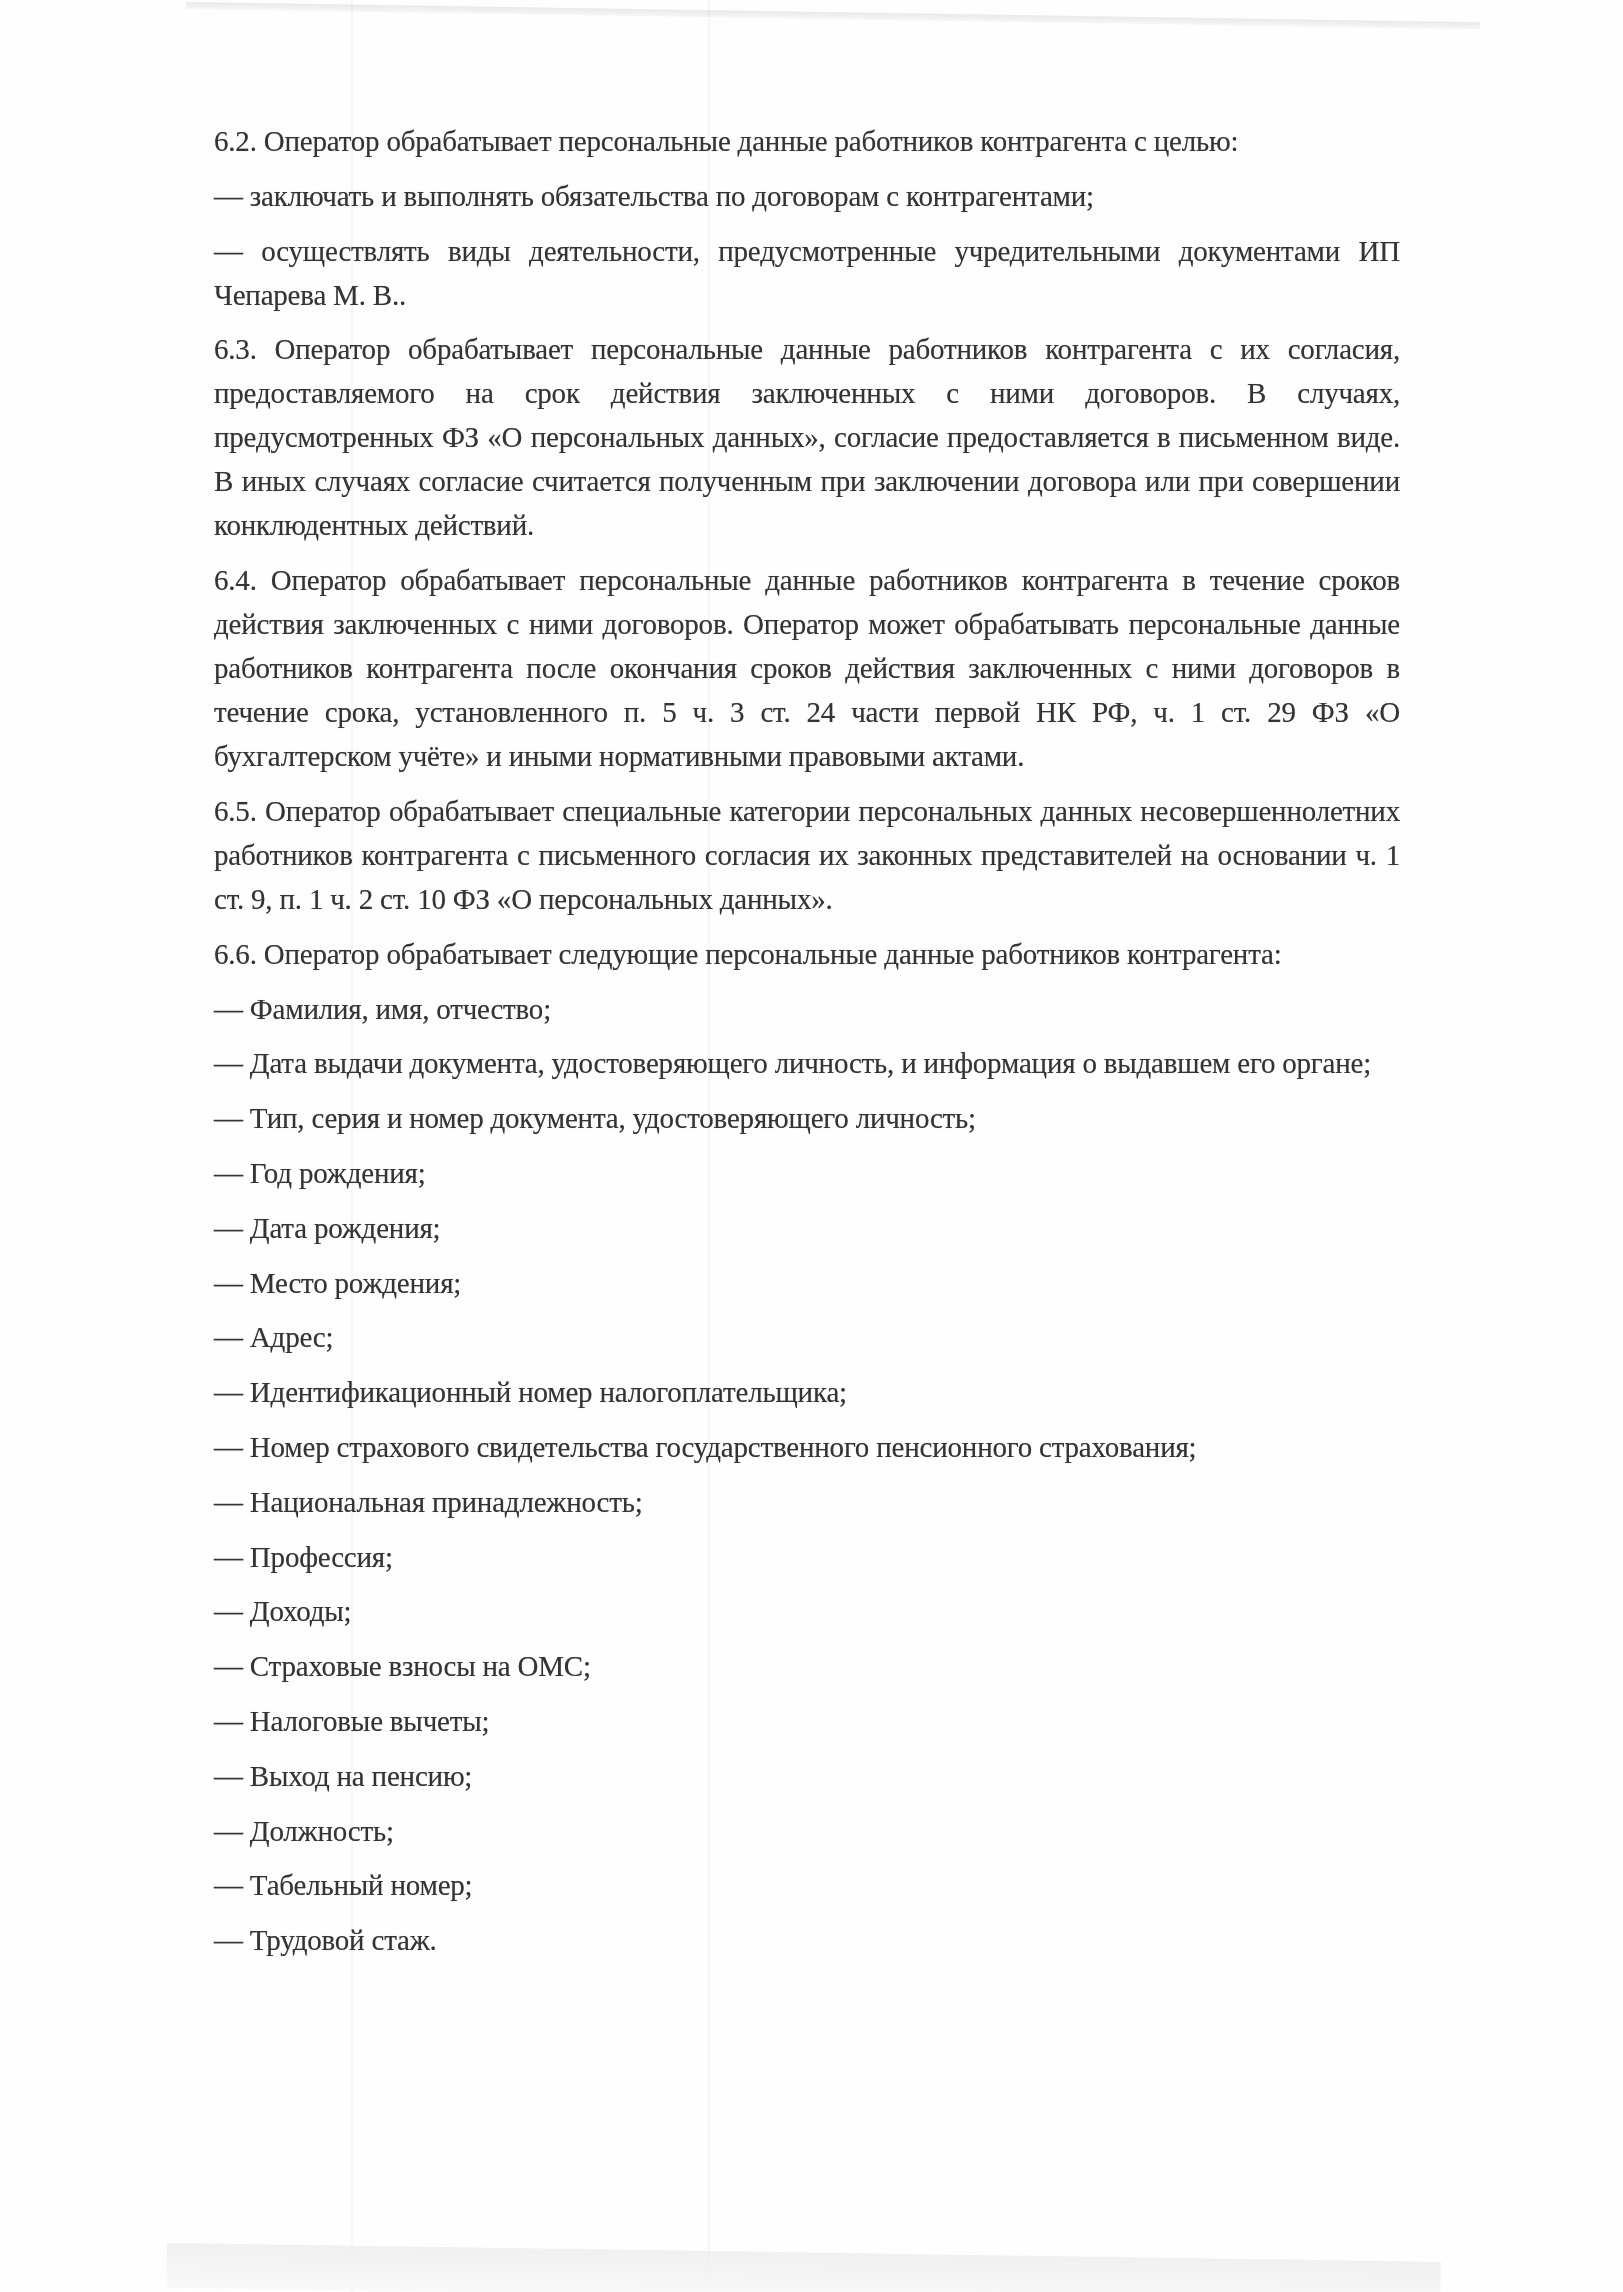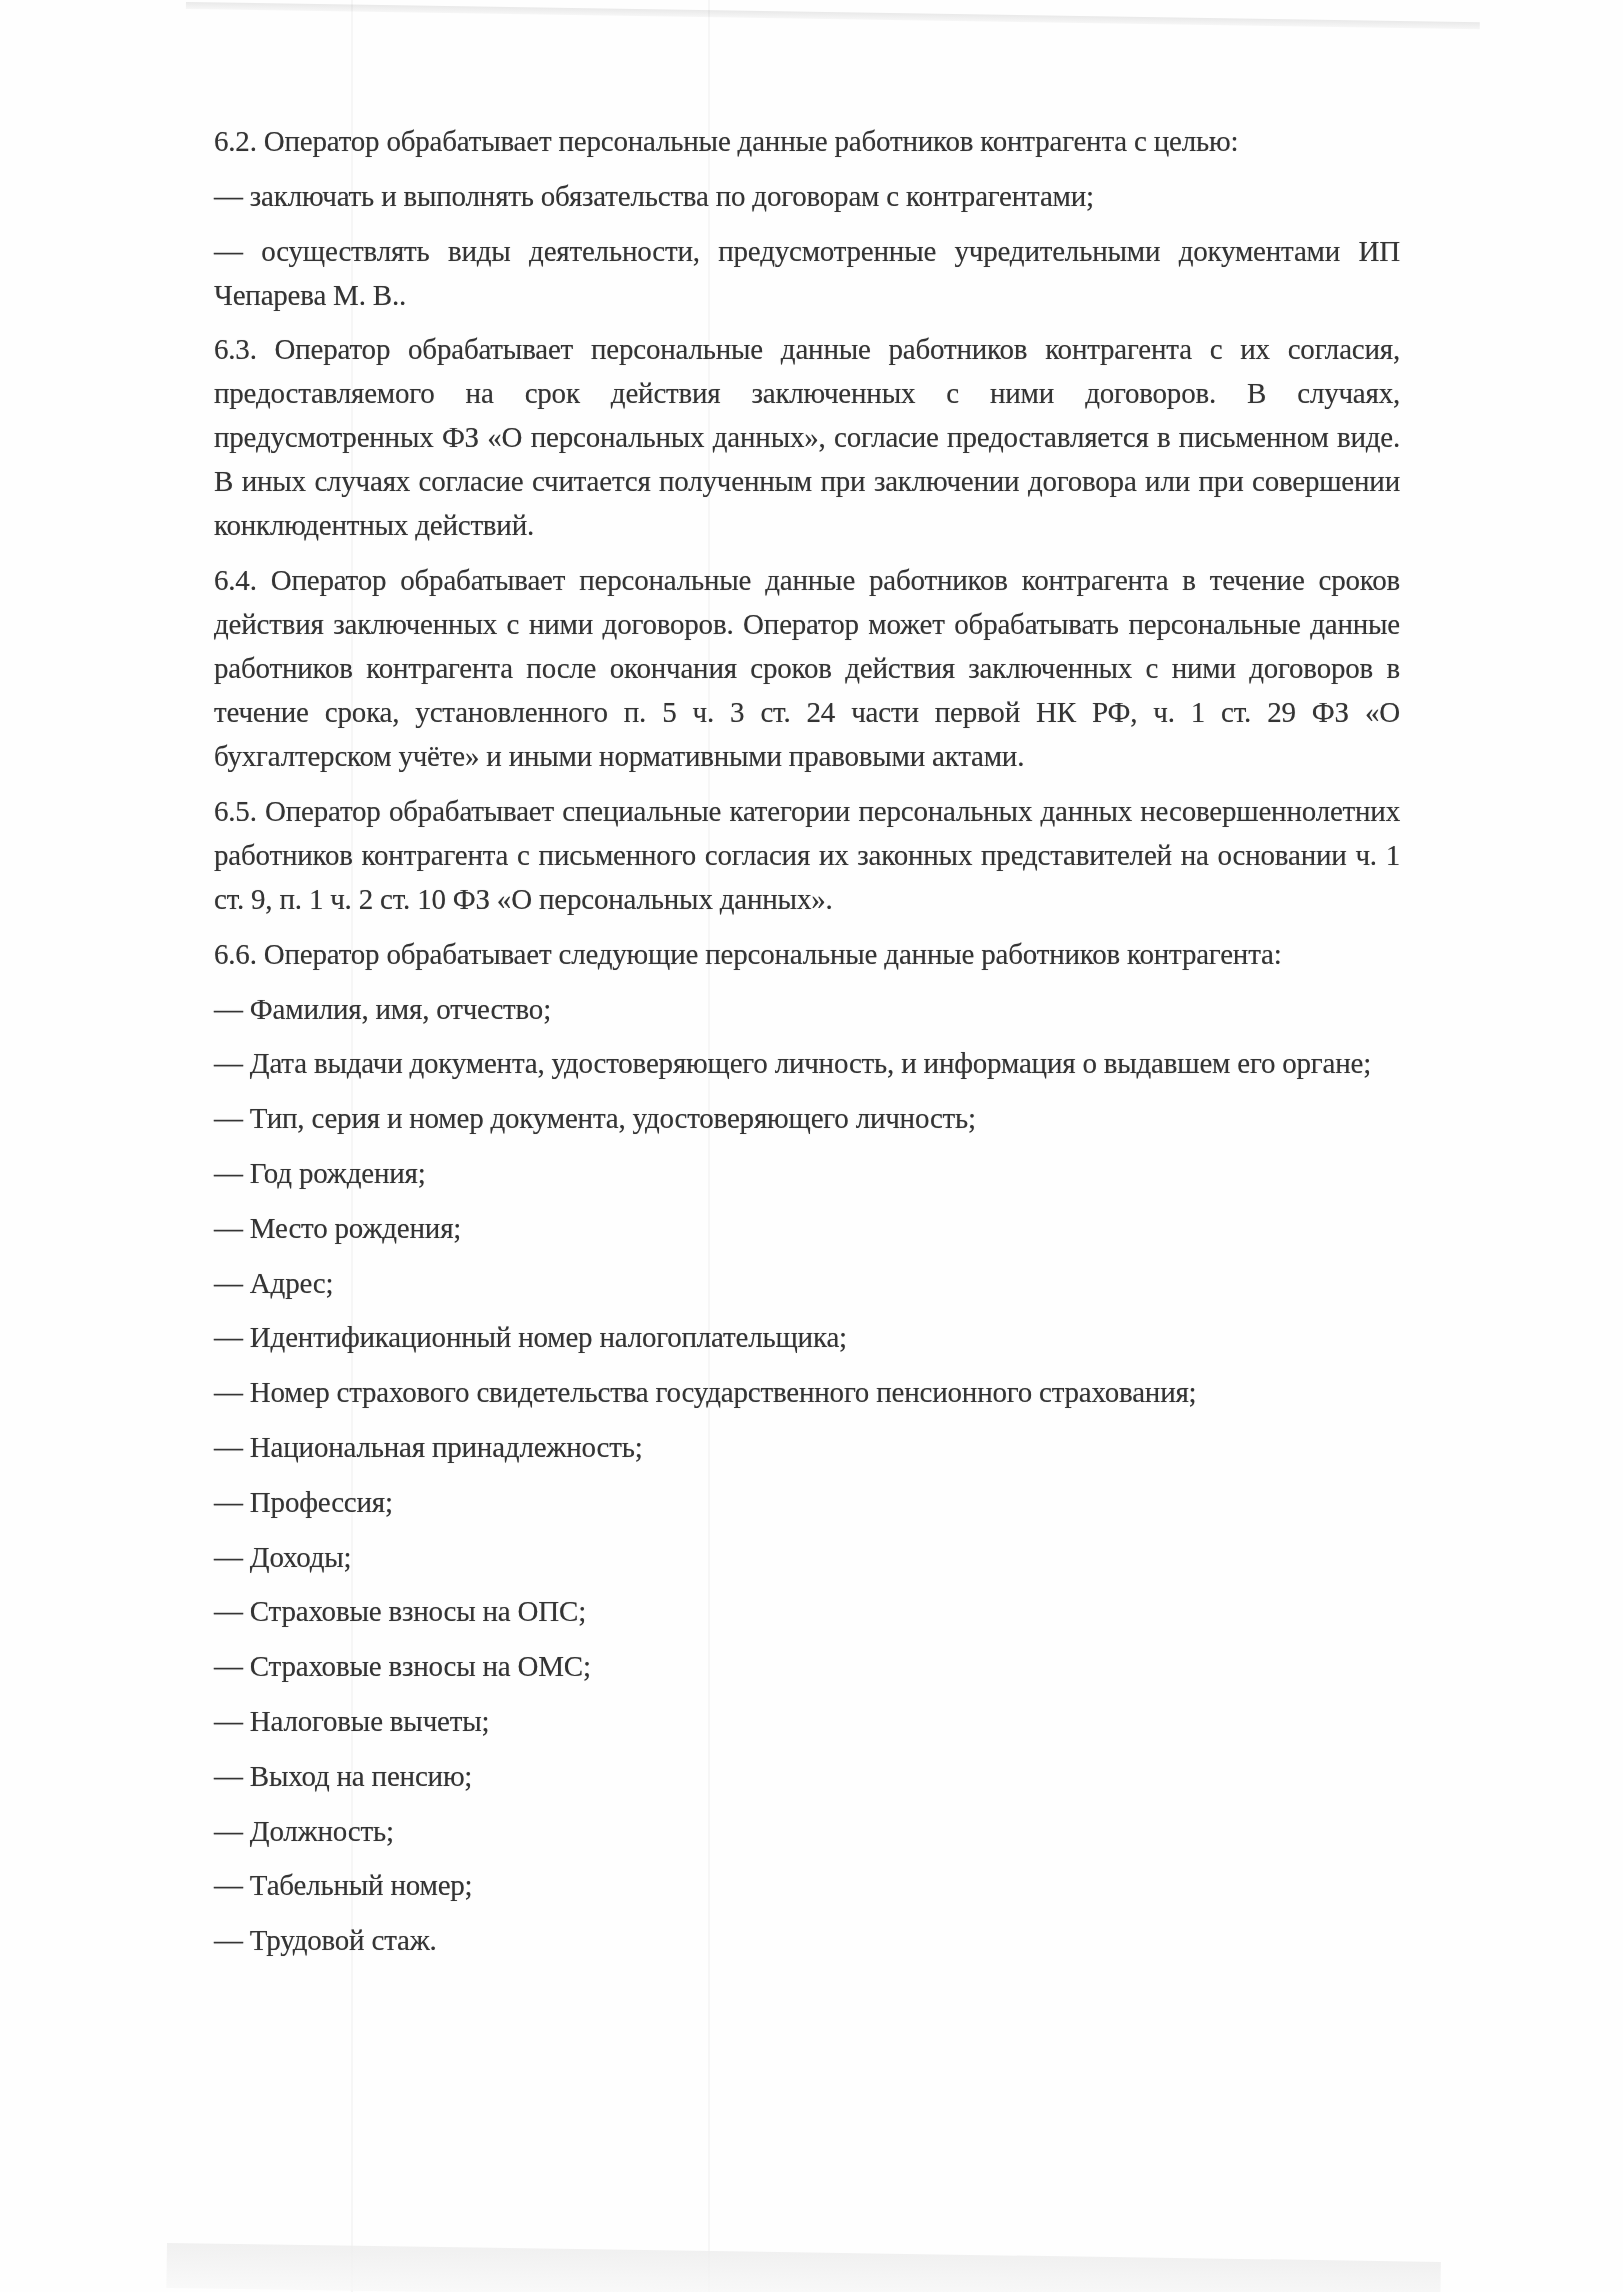--- a/index.html
+++ b/index.html
@@ -80,28 +80,28 @@
       <p class="para">— заключать и выполнять обязательства по договорам с контрагентами;</p>
       <p class="para justify">— осуществлять виды деятельности, предусмотренные учредительными документами ИП Чепарева М. В..</p>
       <p class="para justify">6.3. Оператор обрабатывает персональные данные работников контрагента с их согласия, предоставляемого на срок действия заключенных с ними договоров. В случаях, предусмотренных ФЗ «О персональных данных», согласие предоставляется в письменном виде. В иных случаях согласие считается полученным при заключении договора или при совершении конклюдентных действий.</p>
       <p class="para justify">6.4. Оператор обрабатывает персональные данные работников контрагента в течение сроков действия заключенных с ними договоров. Оператор может обрабатывать персональные данные работников контрагента после окончания сроков действия заключенных с ними договоров в течение срока, установленного п. 5 ч. 3 ст. 24 части первой НК РФ, ч. 1 ст. 29 ФЗ «О бухгалтерском учёте» и иными нормативными правовыми актами.</p>
       <p class="para justify">6.5. Оператор обрабатывает специальные категории персональных данных несовершеннолетних работников контрагента с письменного согласия их законных представителей на основании ч. 1 ст. 9, п. 1 ч. 2 ст. 10 ФЗ «О персональных данных».</p>
       <p class="para">6.6. Оператор обрабатывает следующие персональные данные работников контрагента:</p>
       <p class="para">— Фамилия, имя, отчество;</p>
       <p class="para justify">— Дата выдачи документа, удостоверяющего личность, и информация о выдавшем его органе;</p>
       <p class="para">— Тип, серия и номер документа, удостоверяющего личность;</p>
       <p class="para">— Год рождения;</p>
+      <p class="para">— Дата рождения;</p>
       <p class="para">— Место рождения;</p>
       <p class="para">— Адрес;</p>
       <p class="para">— Идентификационный номер налогоплательщика;</p>
       <p class="para">— Номер страхового свидетельства государственного пенсионного страхования;</p>
       <p class="para">— Национальная принадлежность;</p>
       <p class="para">— Профессия;</p>
       <p class="para">— Доходы;</p>
-      <p class="para">— Страховые взносы на ОПС;</p>
       <p class="para">— Страховые взносы на ОМС;</p>
       <p class="para">— Налоговые вычеты;</p>
       <p class="para">— Выход на пенсию;</p>
       <p class="para">— Должность;</p>
       <p class="para">— Табельный номер;</p>
       <p class="para">— Трудовой стаж.</p>
     </div>
   <div class="scan-bottom"></div>
 </div>
 

